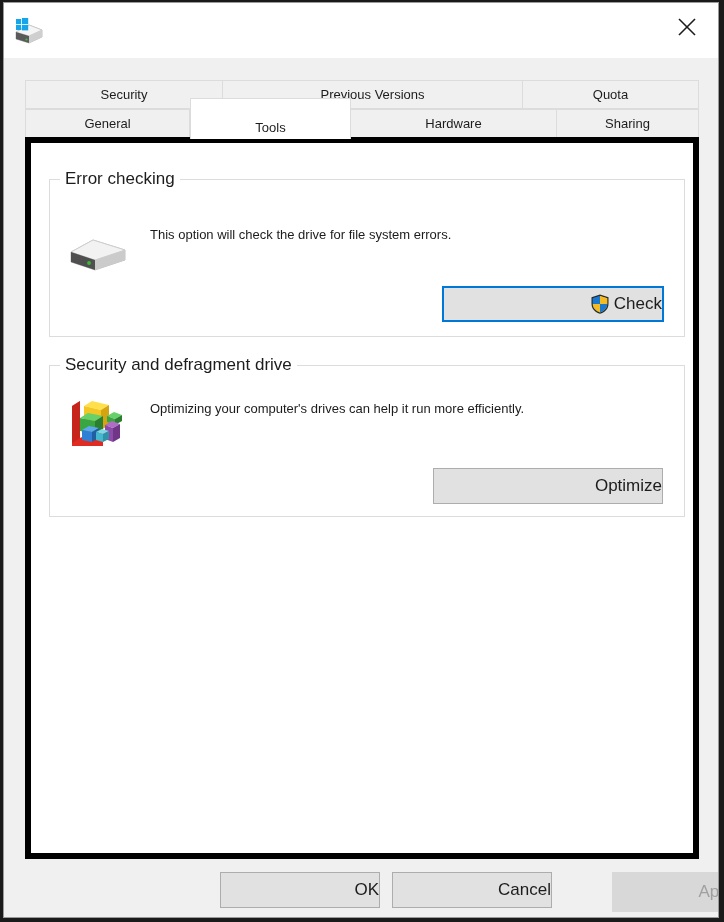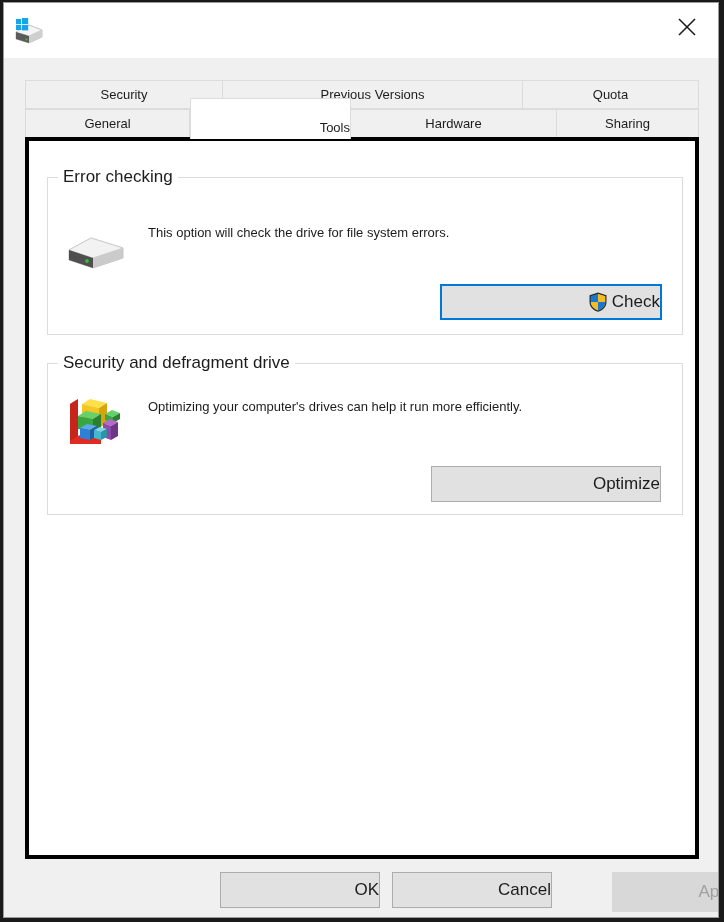--- a/index.html
+++ b/index.html
@@ -106,21 +106,21 @@
   }
 
   
   #panel {
     position: absolute;
     left: 21px;
     top: 134px;
     width: 674px;
     height: 722px;
     background: #ffffff;
-    border: 4px solid #000000;
+    border: 6px solid #000000;
     box-sizing: border-box;
   }
 
   
   .groupbox {
     position: absolute;
     box-sizing: border-box;
     border: 1px solid #dcdcdc;
   }
   .group-legend {
@@ -212,21 +212,21 @@
         <span>Previous Versions</span>
       </div>
       <div class="tab" style="left:498px; width:176px;">
         <span>Quota</span>
       </div>
     </div>
     <div class="tabrow row2">
       <div class="tab first" style="left:0px; width:165px;">
         <span>General</span>
       </div>
-      <div class="tab selected" style="left:165px; width:161px;justify-content:flex-end;">
+      <div class="tab selected" style="left:165px; width:161px;">
         <span>Tools</span>
       </div>
       <div class="tab" style="left:326px; width:206px;">
         <span>Hardware</span>
       </div>
       <div class="tab" style="left:532px; width:142px;">
         <span>Sharing</span>
       </div>
     </div>
   </div>

